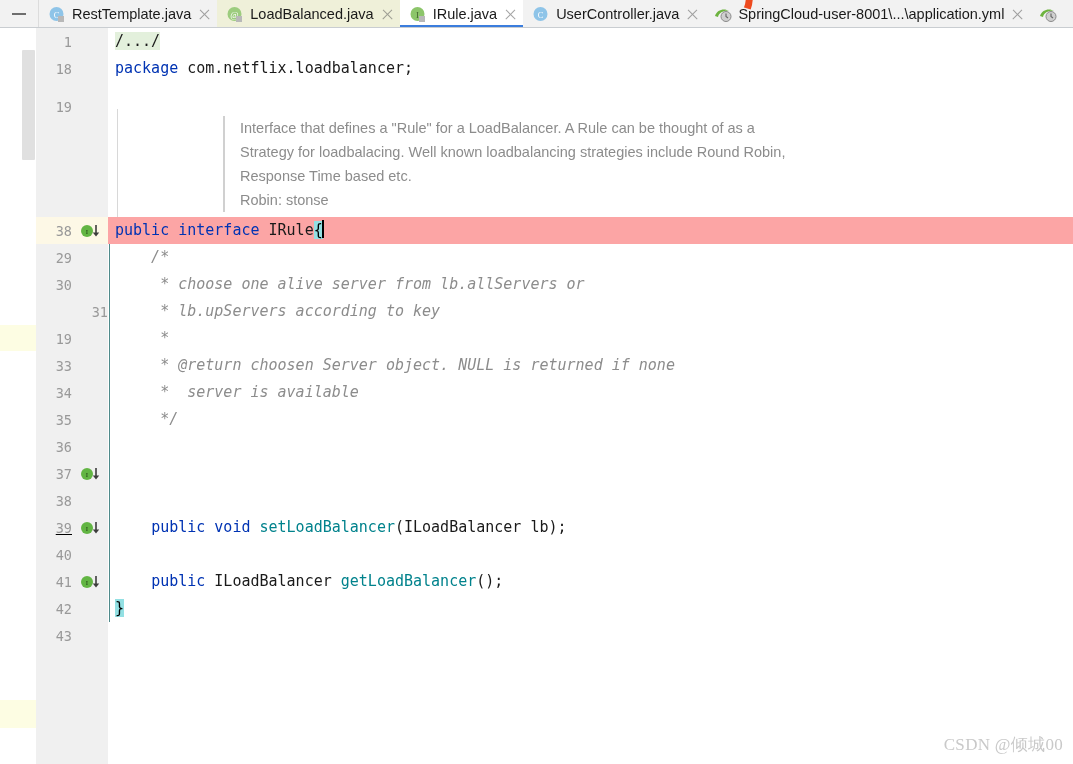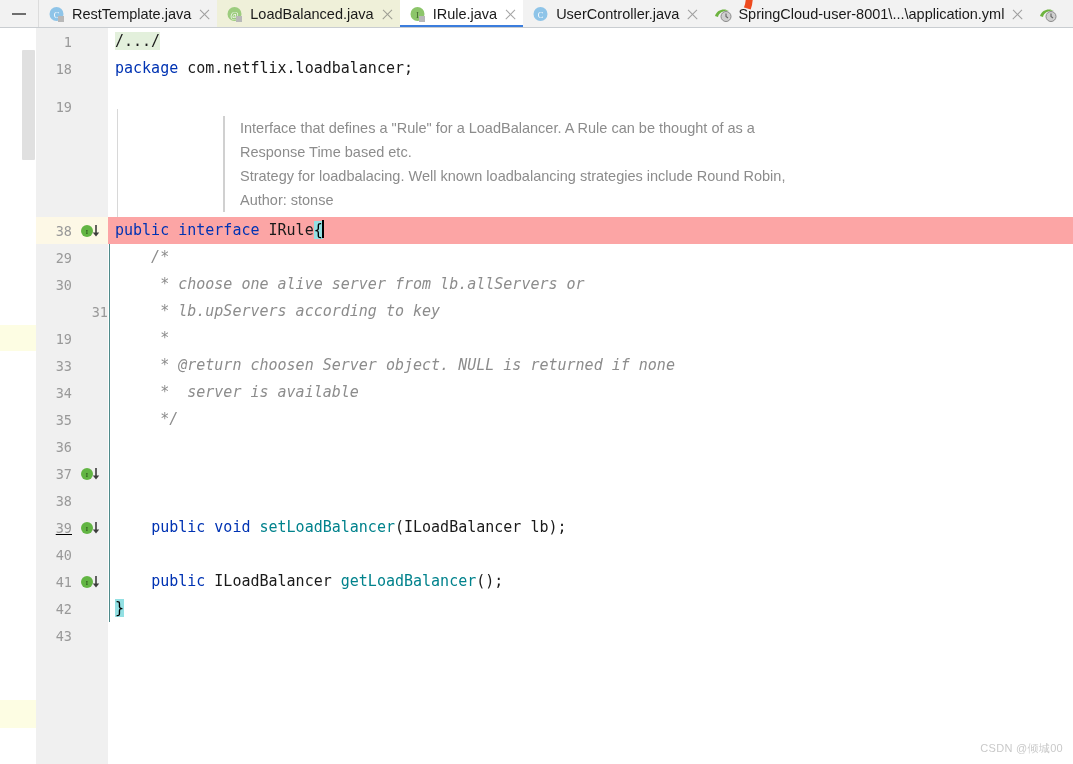--- a/index.html
+++ b/index.html
@@ -207,23 +207,23 @@
     position: absolute;
     width: 1px;
     background: #4f8a8b;
   }
   .indent-guide.pale { background: #d8d8d8; }
 
   
   .watermark {
     position: absolute;
     right: 10px; bottom: 8px;
-    font-size: 11px;
+    font-size: 17px;
     color: #c9c9c9;
-    font-family: Liberation Sans, sans-serif;
+    font-family: Liberation Serif, serif;
     letter-spacing: .3px;
     margin-top: 23px;
   }
 </style>
 </head>
 <body>
 
 <div id="app">
 
   <div class="tabbar">
@@ -440,23 +440,23 @@
       <div class="indent-guide pale" style="left:9px;top:81px;height:108px;"></div>
 
       <div class="row" style="top:0px;"><span class="folded">/.../</span></div>
 
       <div class="row" style="top:27px;"><span class="kw">package</span><span class="ident"> com.netflix.loadbalancer;</span></div>
 
       <div class="row" style="top:54px;"></div>
 
       <div class="javadoc">
         <p>Interface that defines a "Rule" for a LoadBalancer. A Rule can be thought of as a</p>
+        <p>Strategy for loadbalacing. Well known loadbalancing strategies include Round Robin,</p>
         <p>Response Time based etc.</p>
-        <p>Strategy for loadbalacing. Well known loadbalancing strategies include Round Robin,</p>
-        <p>Author: stonse</p>
+        <p>Robin: stonse</p>
       </div>
 
       <div class="row cur" style="top:189px;"><span class="kw">public</span><span> </span><span class="kw">interface</span><span> </span><span class="ident">IRule</span><span class="brace-hl">{</span><span class="caret"></span></div>
 
       <div class="row" style="top:216px;"><span class="cmt">    /*</span></div>
       <div class="row" style="top:243px;"><span class="cmt">     * choose one alive server from lb.allServers or</span></div>
       <div class="row" style="top:270px;"><span class="cmt">     * lb.upServers according to key</span></div>
       <div class="row" style="top:297px;"><span class="cmt">     *</span></div>
       <div class="row" style="top:324px;"><span class="cmt">     * @return choosen Server object. NULL is returned if none</span></div>
       <div class="row" style="top:351px;"><span class="cmt">     *  server is available</span></div>

